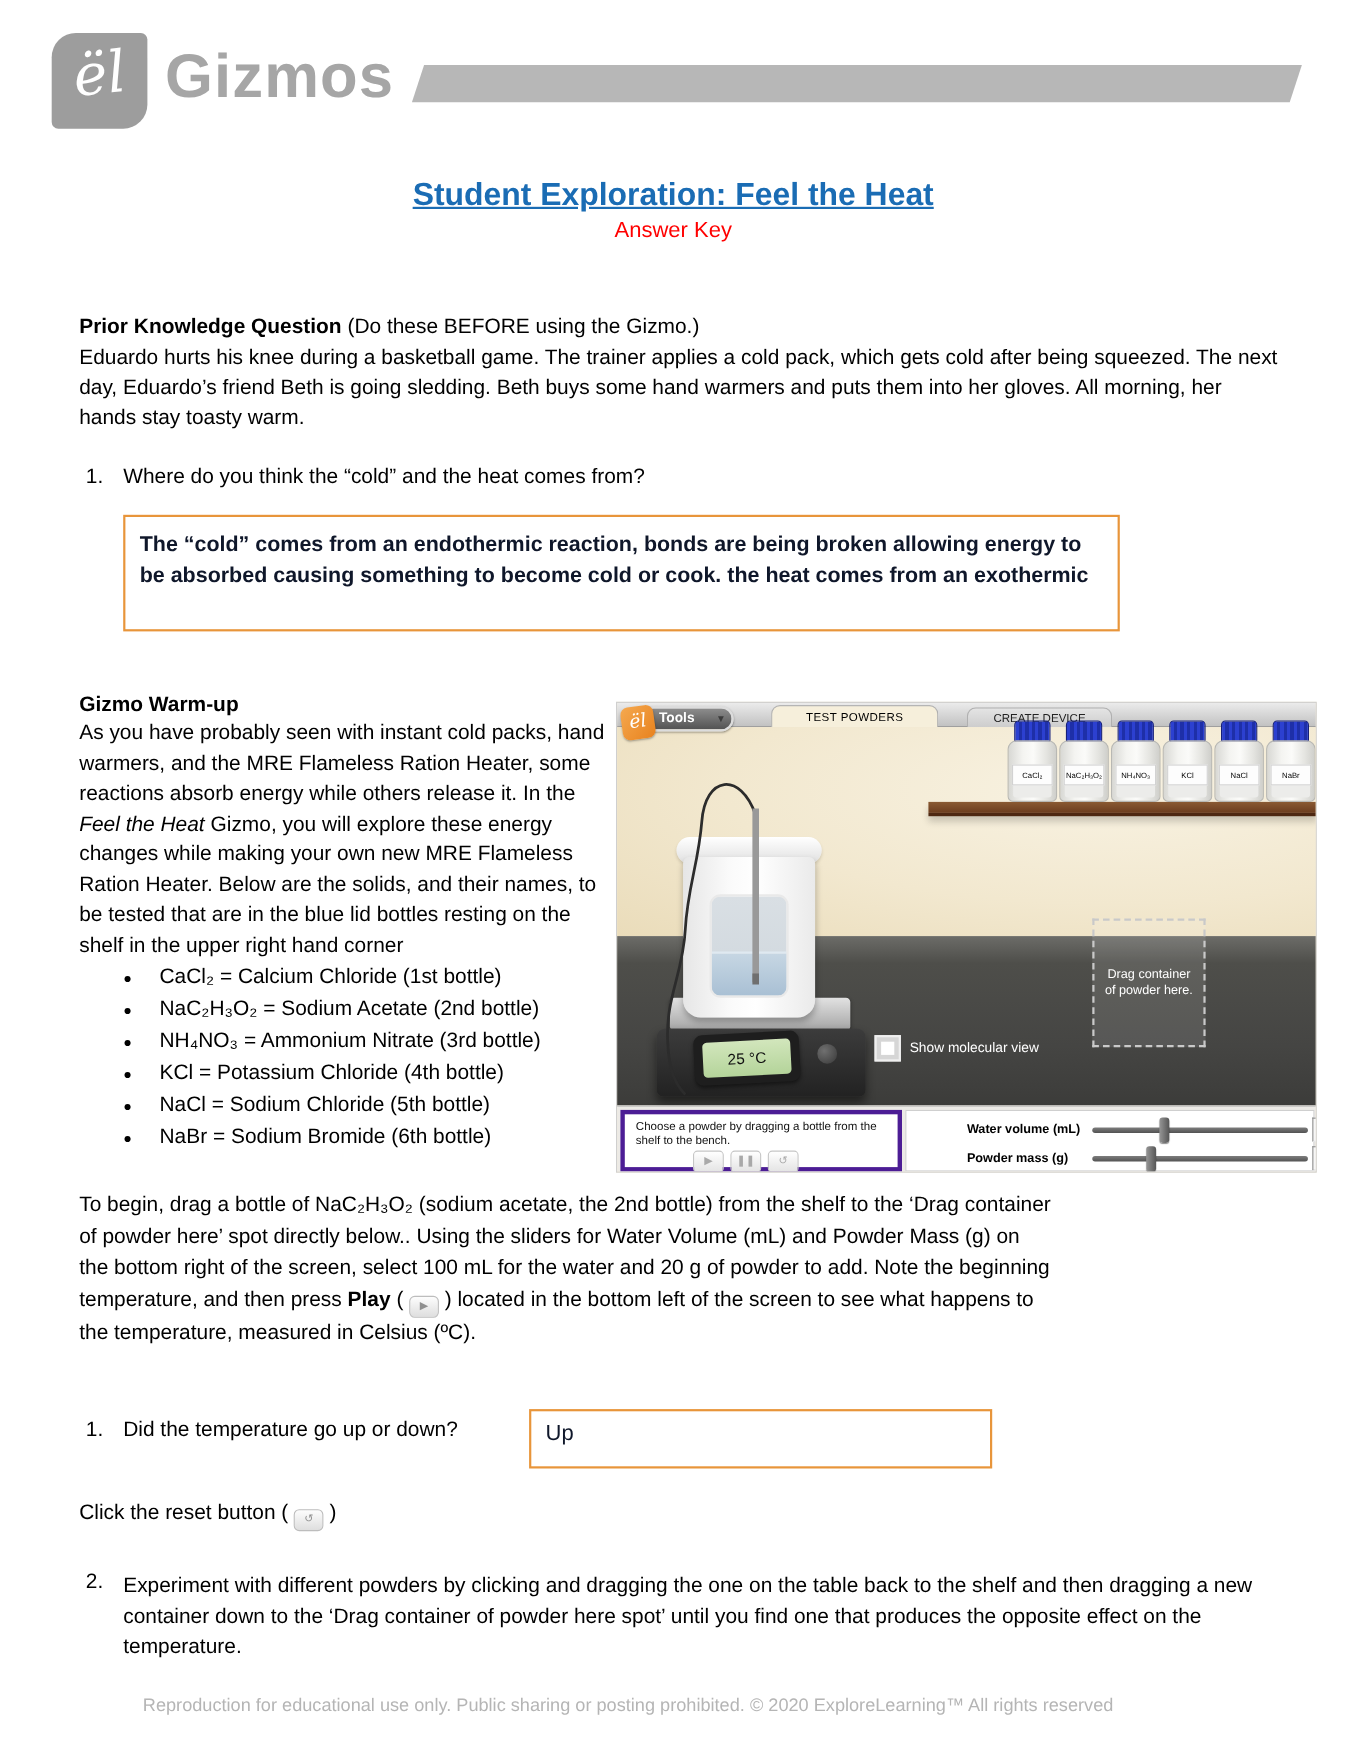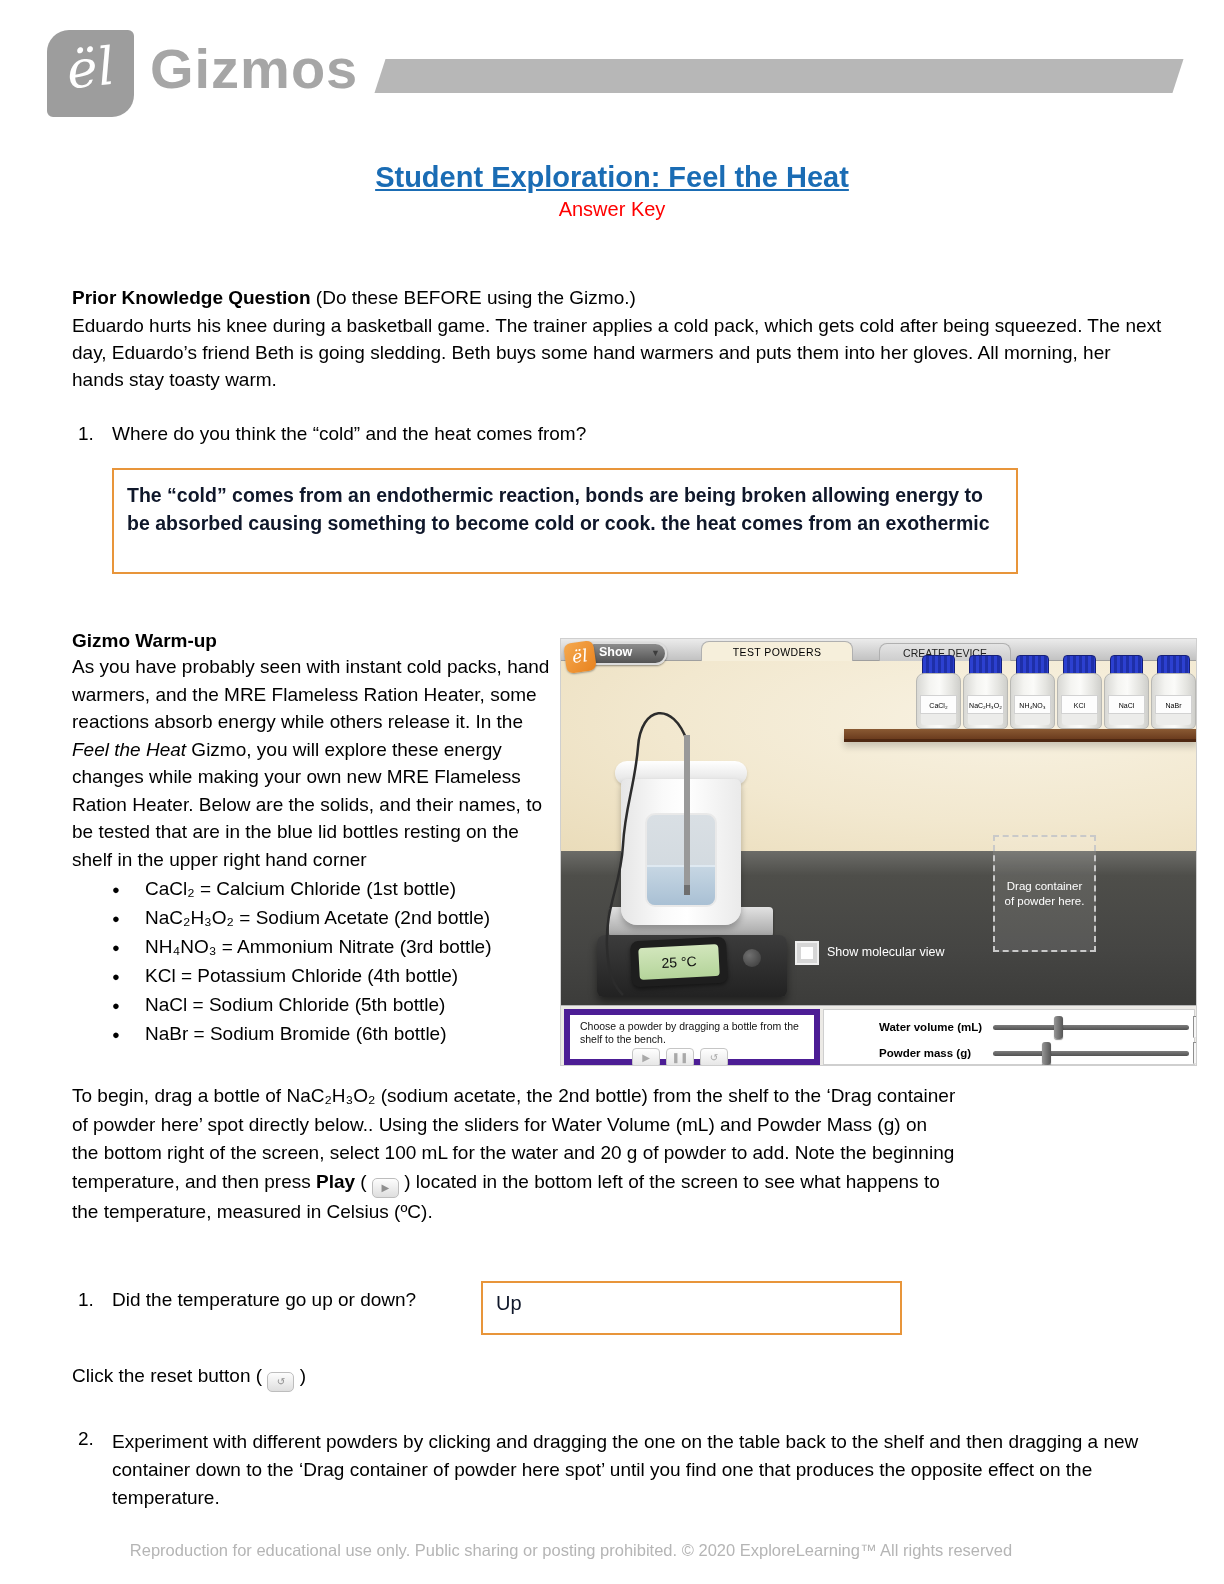--- a/index.html
+++ b/index.html
@@ -113,21 +113,21 @@
   .mol-check { left:234px; top:302px; width:24px; height:24px; background:#d6d6d6;
     border:2px solid #efefef; }
   .mol-check .inner { position:absolute; left:4px; top:4px; width:12px; height:12px; background:#fff; }
   .mol-label { left:266px; top:306px; color:#fff; font-size:12.5px; }
   .drop { left:432px; top:196px; width:103px; height:117px; border:2px dashed #c9c9c9;
     background:rgba(255,255,255,.10); color:#fff; font-size:11.5px; line-height:15px;
     display:flex; align-items:center; justify-content:center; text-align:center; padding:6px; }
   .panel { left:0; top:366px; width:637px; height:62px; background:#eceae6;
     border-top:1px solid #b5b5b5; }
   .panel-left { position:absolute; left:3px; top:3px; width:256px; height:56px;
-    background:#fff; border:6px solid #4c1d95; }
+    background:#fff; border:4px solid #4c1d95; }
   .status { position:absolute; left:10px; top:5px; width:240px; font-size:10.5px;
     line-height:13px; color:#111; }
   .transport { position:absolute; left:62px; top:33px; display:flex; gap:6px; }
   .tbtn { width:28px; height:20px; border:1px solid #c6c6c6; border-radius:4px;
     background:linear-gradient(#ffffff,#e4e4e4); color:#a9a9a9; font-size:10px;
     text-align:center; line-height:18px; }
   .panel-right { position:absolute; left:262px; top:3px; width:372px; height:56px;
     background:#fff; border:1px solid #cfcfcf; }
   .srow { position:absolute; left:0; width:372px; height:22px;margin-left:43px; }
   .srow1 { top:6px; } .srow2 { top:32px; }
@@ -191,21 +191,21 @@
 
   <div class="abs gizmo">
     <div class="abs tabbar"></div>
     <div class="abs tab-active">TEST POWDERS</div>
     <div class="abs tab-inactive">CREATE DEVICE</div>
     <div class="abs wall"></div>
     <div class="abs bench"></div>
 
     <div class="abs tools-wrap">
       <div class="tools-pill"></div>
-      <span class="tools-label">Show</span>
+      <span class="tools-label">Tools</span>
       <span class="tools-caret">▼</span>
       <div class="el-badge">ël</div>
     </div>
 
     <div class="abs shelf"></div>
 
     <div class="abs bottle" style="left:355px">
       <div class="cap"></div>
       <div class="bottle-body">
           <div class="bottle-powder"></div>

